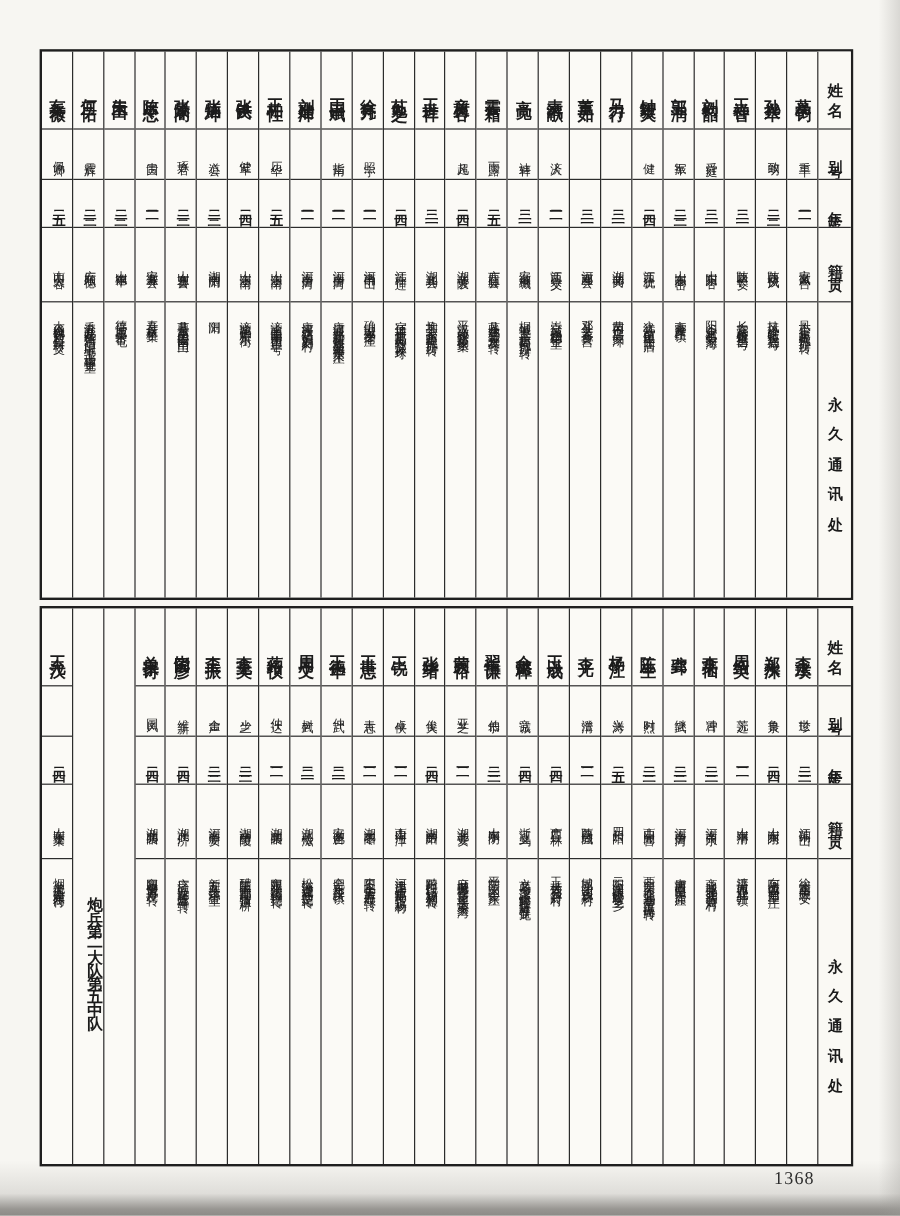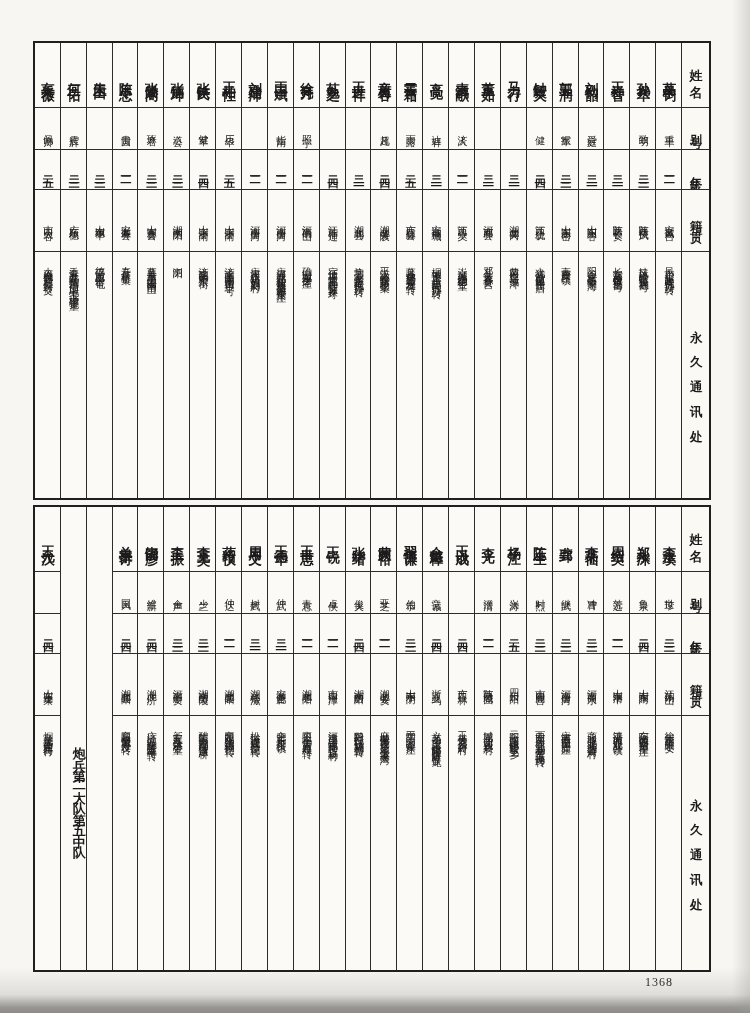--- a/index.html
+++ b/index.html
@@ -76,21 +76,21 @@
 
   .special-col{display:flex;justify-content:center;}
   .unit-text{
     margin-top:106px;
     font-size:13px;font-weight:700;letter-spacing:11px;
   }
 
   .page-number{
     position:absolute;top:975px;left:645px;
     font-family:"Liberation Serif","DejaVu Serif",serif;
-    font-size:12px;color:#2e2e2e;letter-spacing:1px;
+    font-size:15px;color:#2e2e2e;letter-spacing:1px;
   }
 </style>
 </head>
 <body>
 
 <div class="sheet">
   <div class="tbl tbl-top">
       <div class="col header-col">
         <div class="cell c-name hdr-cell">
           <span class="vtxt hdr-text hdr-name">姓名</span>

